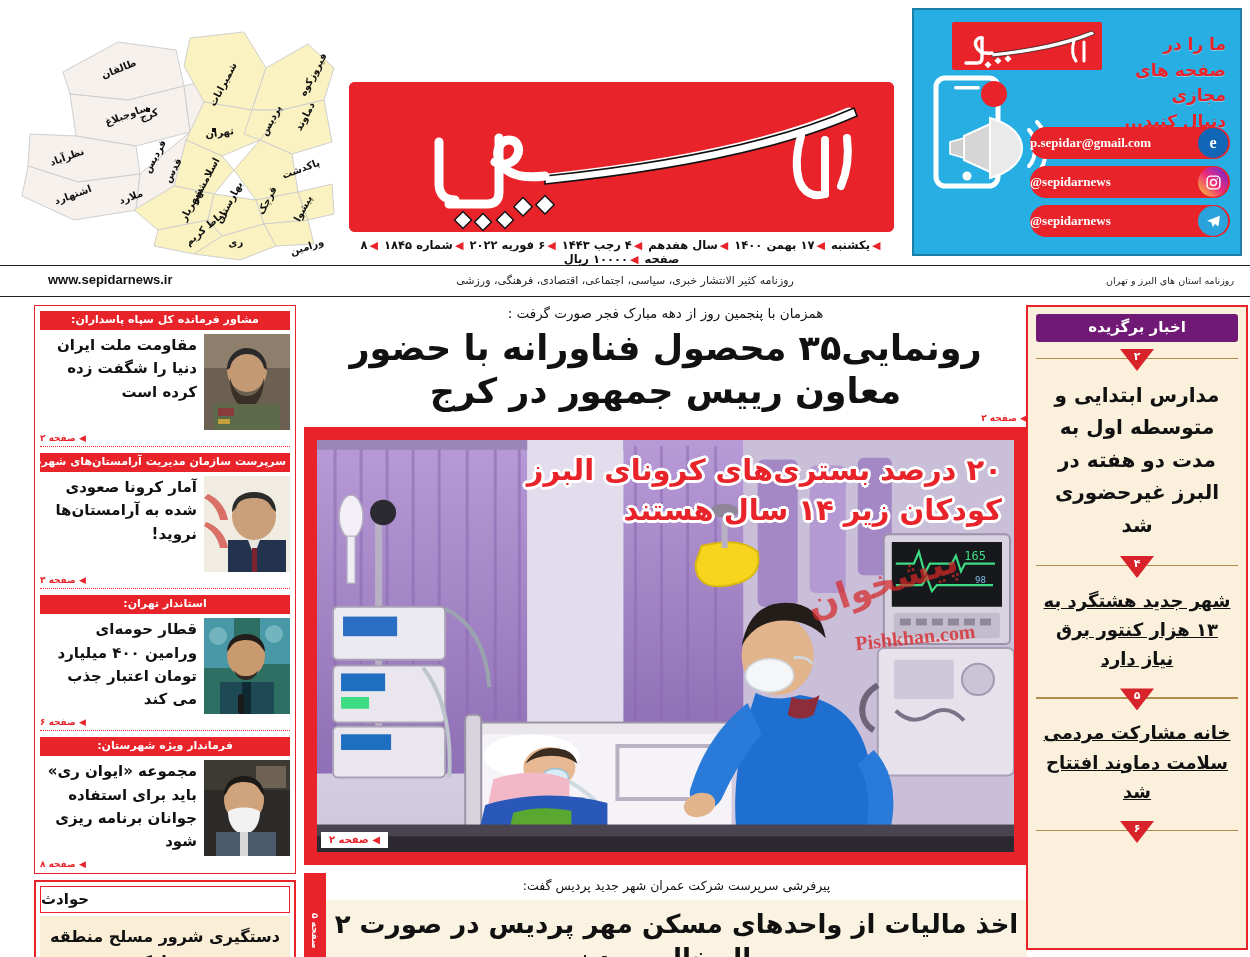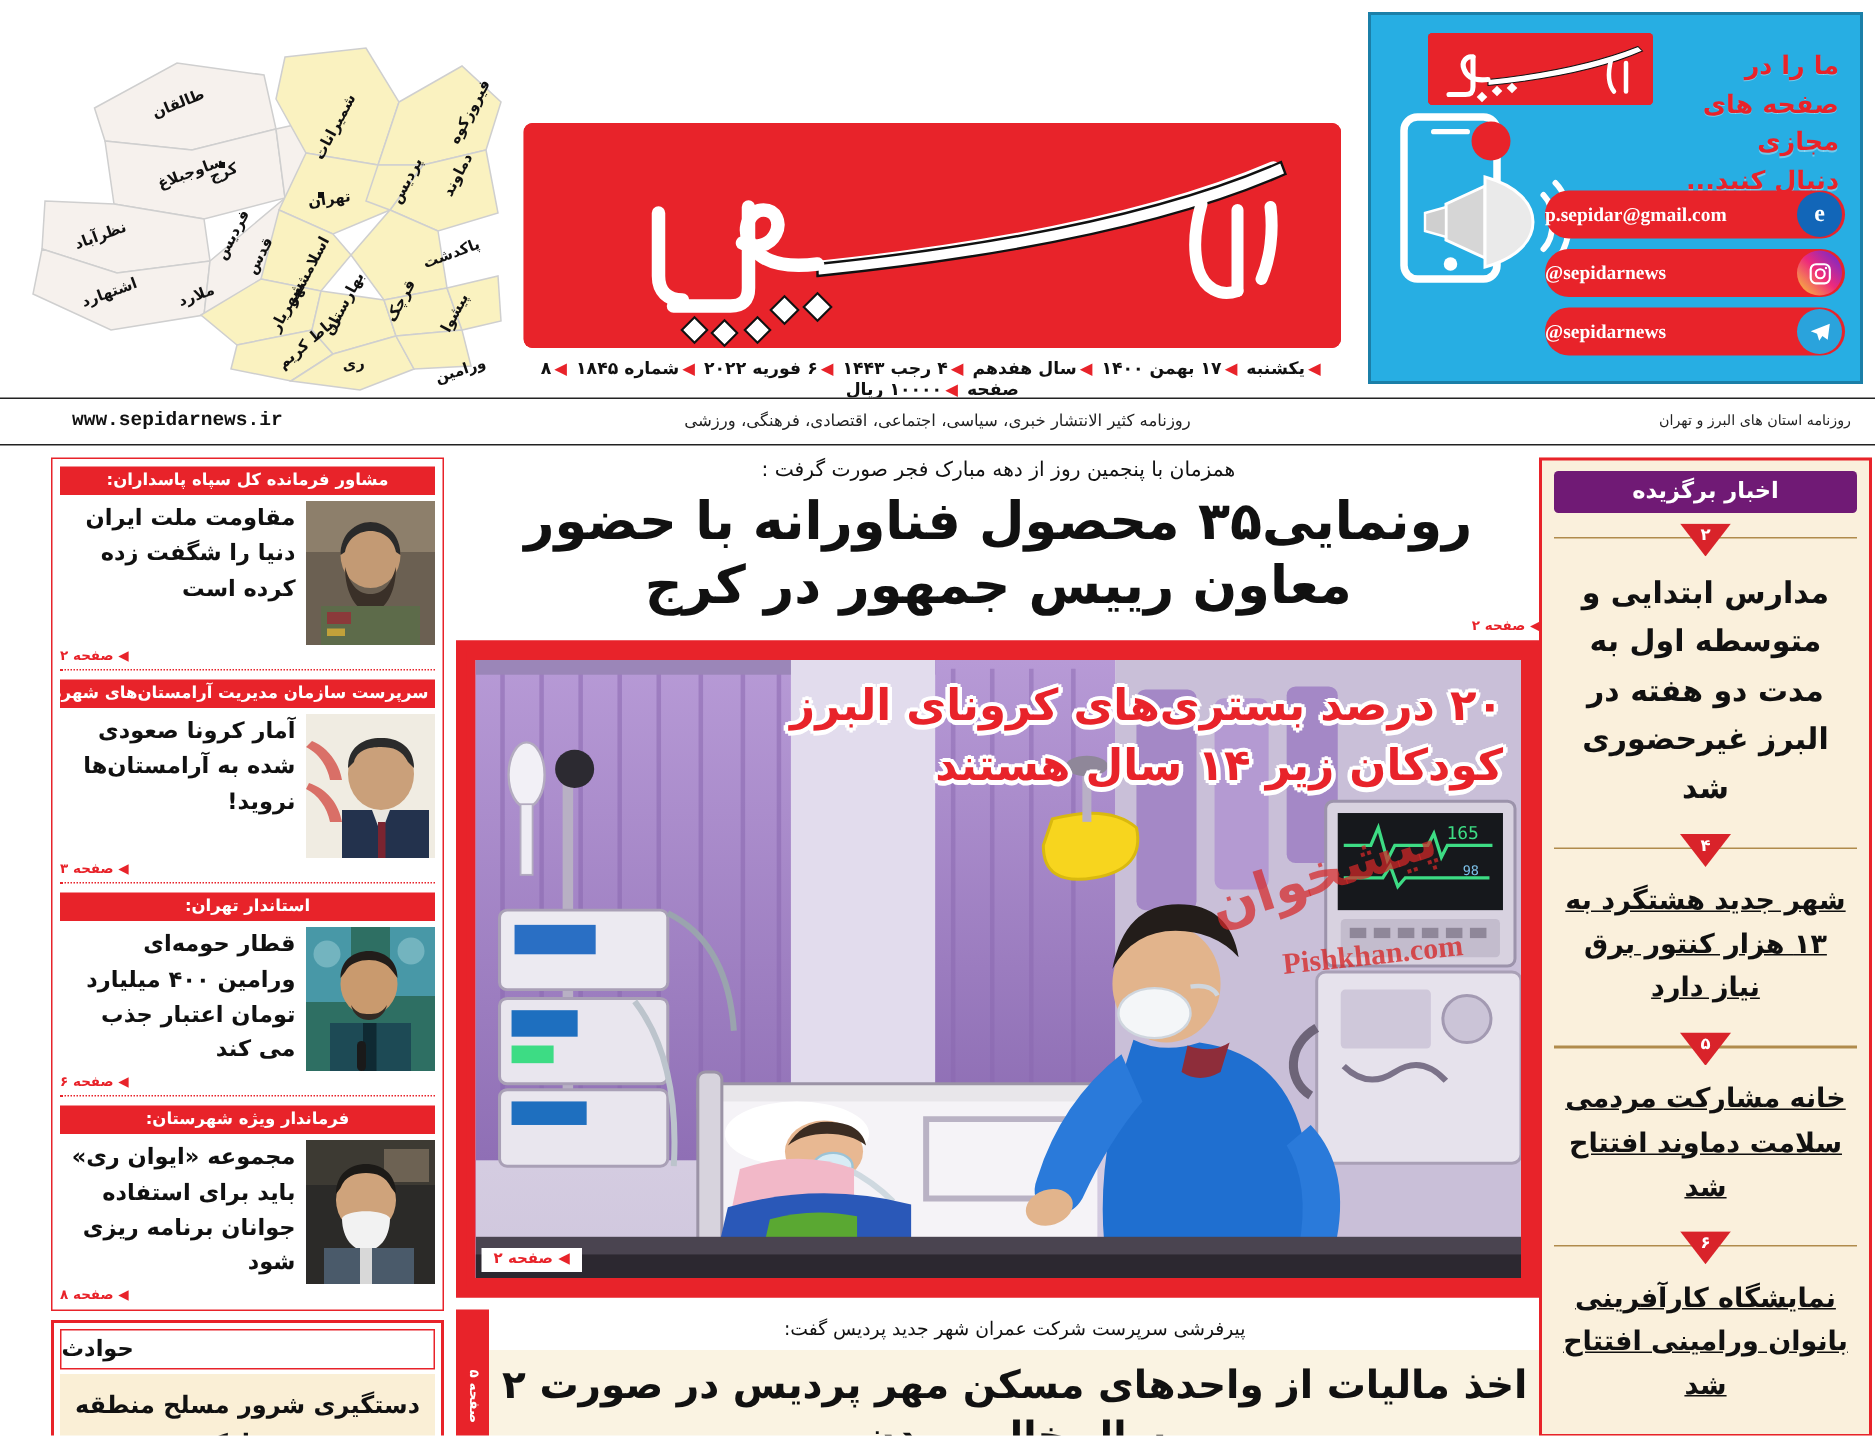--- a/index.html
+++ b/index.html
@@ -62,21 +62,21 @@
   }
 
   
   .rule-row {
     position:absolute; left:0; top:265px; width:1250px; height:32px;
     border-top:1.6px solid #222; border-bottom:1.6px solid #222;
     display:flex; align-items:center; background:#fff;
   }
   .rule-left {
     position:absolute; left:48px; top:6px; font-size:13px; font-weight:700;
-    font-family:Liberation Mono, monospace; color:#111; direction:ltr;
+    font-family:Liberation Sans, sans-serif; color:#111; direction:ltr;
   }
   .rule-center {
     position:absolute; left:0; right:0; top:8px; text-align:center;
     font-size:11px; color:#222; direction:rtl;
   }
   .rule-right {
     position:absolute; right:16px; top:9px; font-size:9.5px; color:#222; direction:rtl;
   }
 
   
@@ -649,17 +649,16 @@
       <div class="r-sep">
         <div class="line"></div>
         <div class="badge">۵</div>
       </div>
       <div class="r-item small">خانه مشارکت مردمی سلامت دماوند افتتاح شد</div>
 
       <div class="r-sep">
         <div class="line"></div>
         <div class="badge">۶</div>
       </div>
-      <div class="r-item small">نمایشگاه کارآفرینی بانوان ورامینی افتتاح شد</div>
     </div>
 
   </div>
 </div>
 
 </body></html>

